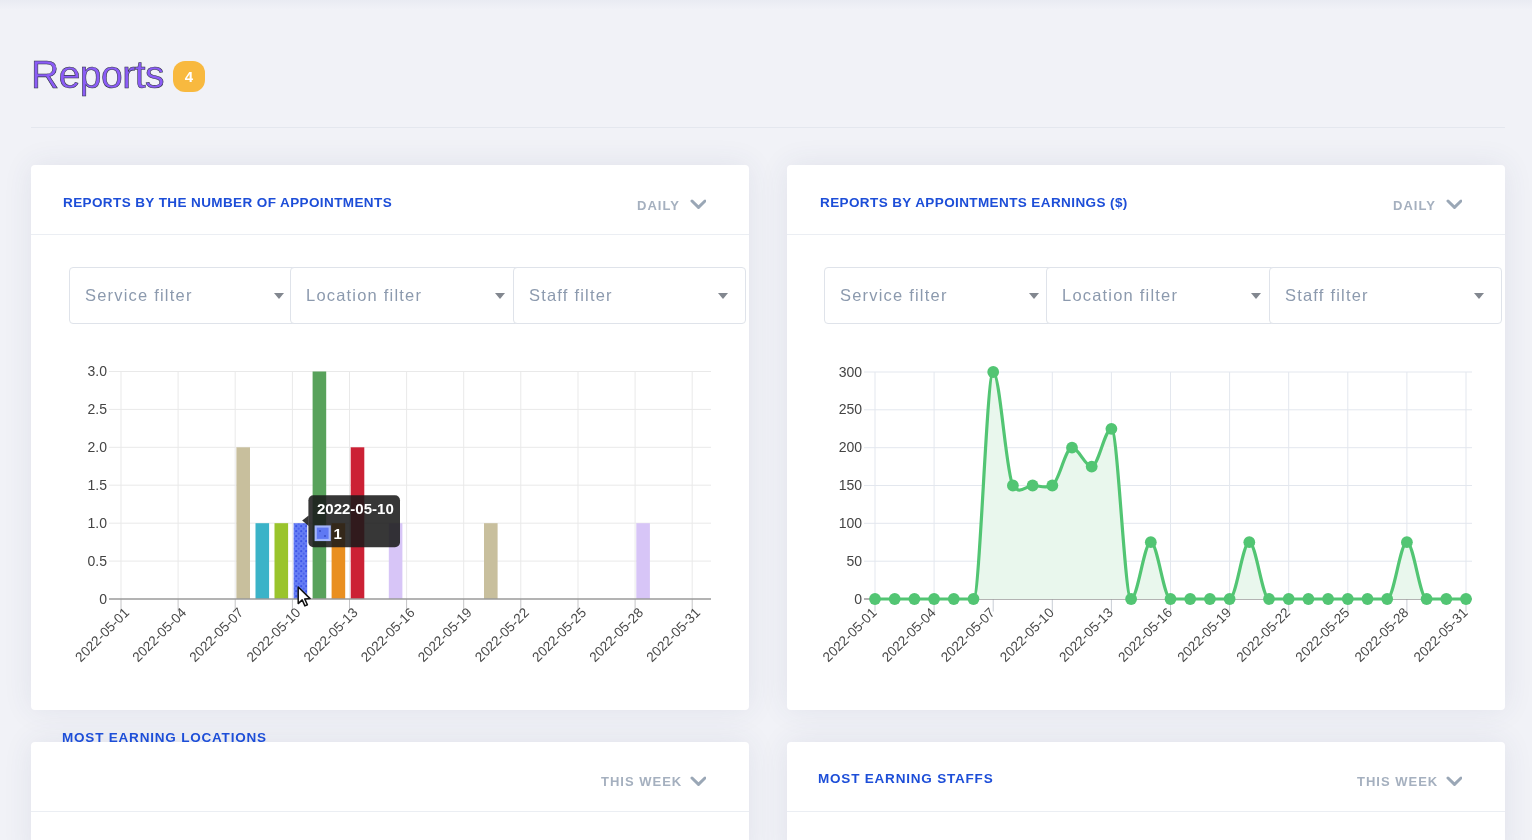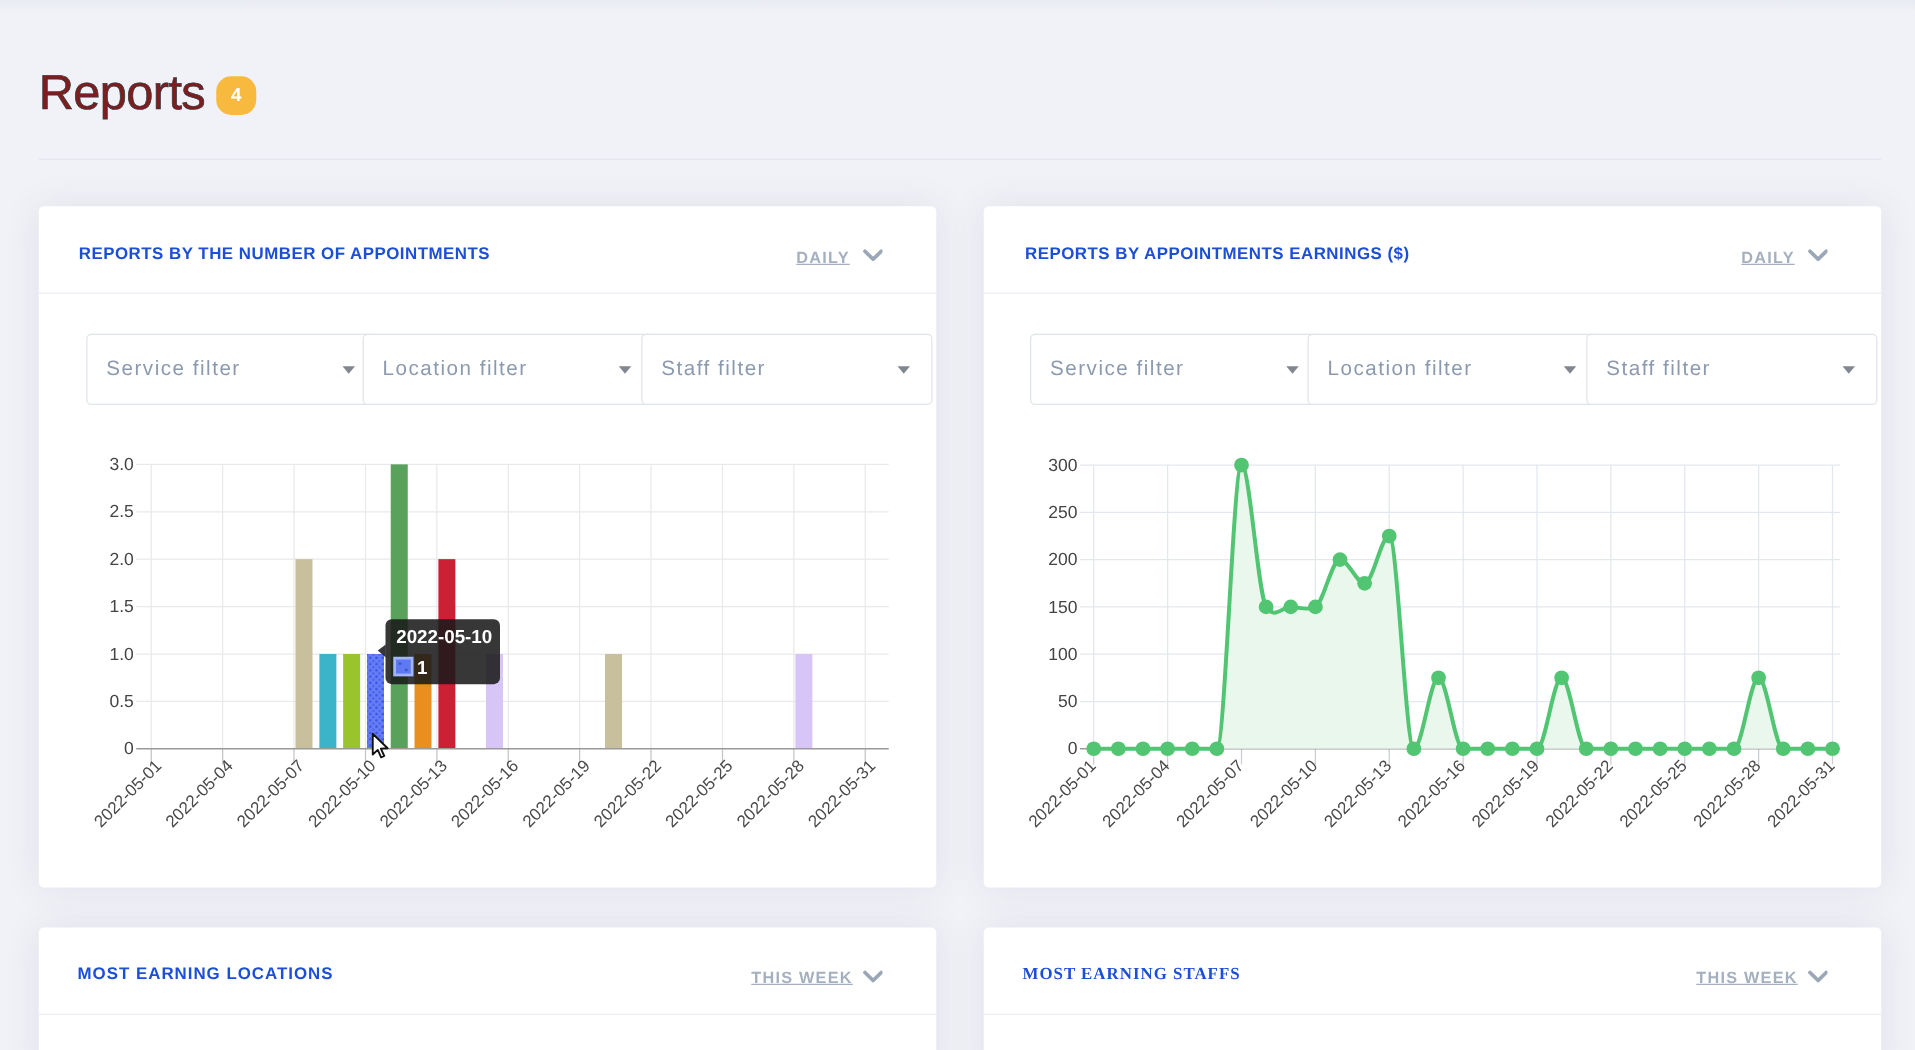--- a/index.html
+++ b/index.html
@@ -1,24 +1,24 @@
 <!DOCTYPE html>
 <html><head><meta charset="utf-8">
 <style>
 * { margin:0; padding:0; box-sizing:border-box; }
 html,body { width:1532px; height:840px; overflow:hidden; }
 body { font-family:"Liberation Sans", sans-serif; background:#f1f2f7; position:relative; }
 .topshade { position:absolute; left:0; top:0; width:100%; height:10px; background:linear-gradient(#e9ebf2,#f1f2f7); }
-.h1 { position:absolute; left:31px; top:53px; font-size:39px; color:#7f1d1d; letter-spacing:-0.5px; -webkit-text-stroke:0.55px #2e3440; }
+.h1 { position:absolute; left:31px; top:53px; font-size:39px; color:#8b5cf6; letter-spacing:-0.5px; -webkit-text-stroke:0.55px #2e3440; }
 .badge { position:absolute; left:173px; top:61px; width:32px; height:31px; background:#f8b93f; border-radius:12px; color:#fff; font-size:15px; font-weight:bold; text-align:center; line-height:31px; }
 .hr { position:absolute; left:31px; top:127px; width:1474px; height:1px; background:#e4e7ee; }
 .card { position:absolute; background:#fff; border-radius:4px; box-shadow:0 0 30px rgba(56,71,109,0.09); }
 .chead { position:absolute; left:0; top:0; right:0; height:70px; border-bottom:1px solid #ebeef3; }
 .ctitle { position:absolute; left:32px; font-size:13.5px; font-weight:bold; letter-spacing:0.4px; color:#1d4ed8; }
-.cright { position:absolute; font-size:13px; font-weight:bold; letter-spacing:1px; color:#a5b0bf;text-decoration:underline; }
+.cright { position:absolute; font-size:13px; font-weight:bold; letter-spacing:1px; color:#a5b0bf; }
 .fbox { position:absolute; width:233px; height:57px; background:#fff; border:1px solid #dfe3ea; border-radius:4px; font-size:16.5px; letter-spacing:1.2px; color:#8c9aae; line-height:55px; padding-left:15px; }
 .caret { position:absolute; right:17px; top:25px; width:0; height:0; border-left:5.5px solid transparent; border-right:5.5px solid transparent; border-top:6.5px solid #82878f; }
 </style></head>
 <body>
 <div class="topshade"></div>
 <div class="h1">Reports</div>
 <div class="badge">4</div>
 <div class="hr"></div>
 
 <div class="card" style="left:31px;top:165px;width:718px;height:545px;">
@@ -38,26 +38,26 @@
 <div class="cright" style="left:637px;top:198px;">DAILY</div>
 <svg style="position:absolute;left:690px;top:199px;" width="16" height="11" viewBox="0 0 16 11">
     <path d="M2 2 L8.5 8.4 L15 2" fill="none" stroke="#9aa7b6" stroke-width="3" stroke-linecap="round" stroke-linejoin="round"></path>
   </svg>
 <div class="ctitle" style="left:820px;top:195px;">REPORTS BY APPOINTMENTS EARNINGS ($)</div>
 <div class="cright" style="left:1393px;top:198px;">DAILY</div>
 <svg style="position:absolute;left:1446px;top:199px;" width="16" height="11" viewBox="0 0 16 11">
     <path d="M2 2 L8.5 8.4 L15 2" fill="none" stroke="#9aa7b6" stroke-width="3" stroke-linecap="round" stroke-linejoin="round"></path>
   </svg>
 
-<div class="ctitle" style="left:62px;top:771px;letter-spacing:0.8px;">MOST EARNING LOCATIONS</div>
+<div class="ctitle" style="left:62px;top:730px;letter-spacing:0.8px;">MOST EARNING LOCATIONS</div>
 <div class="cright" style="left:601px;top:774px;">THIS WEEK</div>
 <svg style="position:absolute;left:690px;top:776px;" width="16" height="11" viewBox="0 0 16 11">
     <path d="M2 2 L8.5 8.4 L15 2" fill="none" stroke="#9aa7b6" stroke-width="3" stroke-linecap="round" stroke-linejoin="round"></path>
   </svg>
-<div class="ctitle" style="left:818px;top:771px;letter-spacing:0.8px;font-family:Liberation Serif, serif;">MOST EARNING STAFFS</div>
+<div class="ctitle" style="left:818px;top:771px;letter-spacing:0.8px;">MOST EARNING STAFFS</div>
 <div class="cright" style="left:1357px;top:774px;">THIS WEEK</div>
 <svg style="position:absolute;left:1446px;top:776px;" width="16" height="11" viewBox="0 0 16 11">
     <path d="M2 2 L8.5 8.4 L15 2" fill="none" stroke="#9aa7b6" stroke-width="3" stroke-linecap="round" stroke-linejoin="round"></path>
   </svg>
 
 <div class="fbox" style="left:69px;top:267px;">Service filter<span class="caret"></span></div>
 <div class="fbox" style="left:290px;top:267px;">Location filter<span class="caret"></span></div>
 <div class="fbox" style="left:513px;top:267px;">Staff filter<span class="caret"></span></div>
 <div class="fbox" style="left:824px;top:267px;">Service filter<span class="caret"></span></div>
 <div class="fbox" style="left:1046px;top:267px;">Location filter<span class="caret"></span></div>

